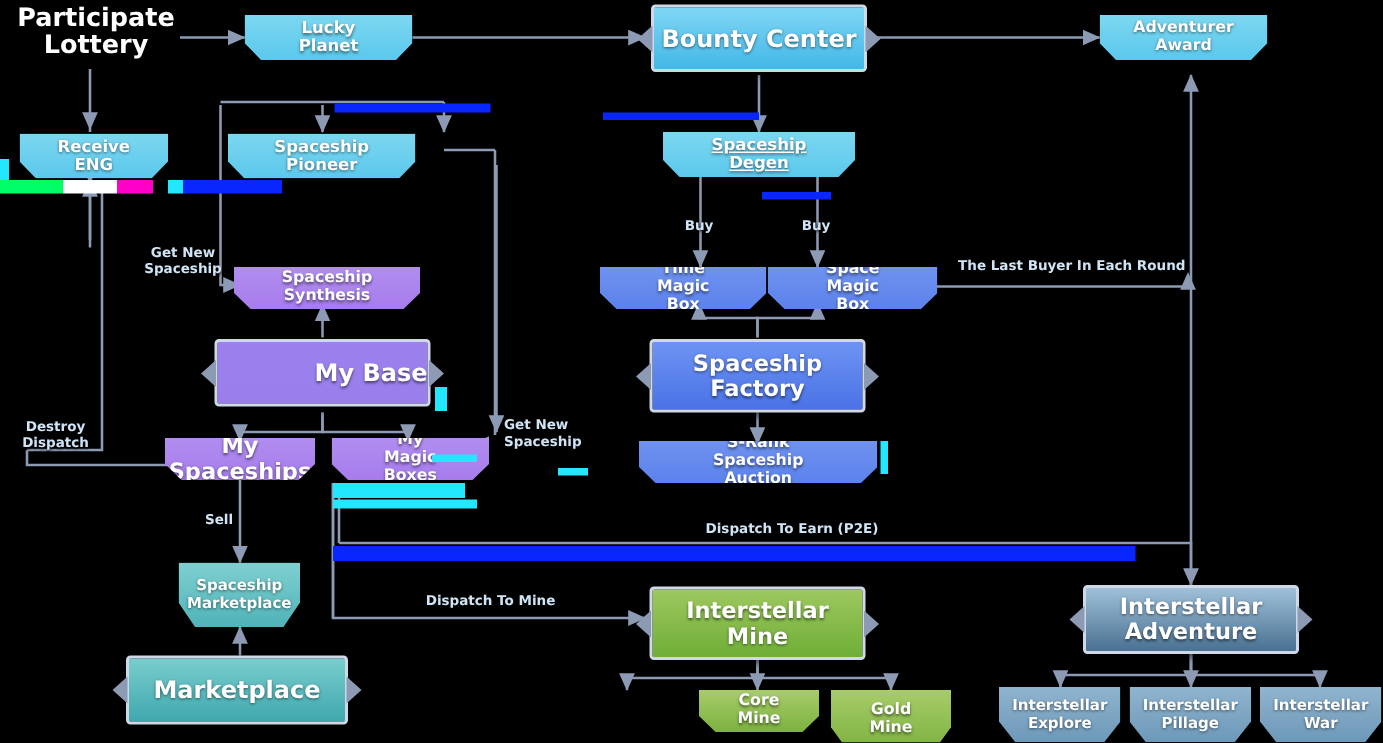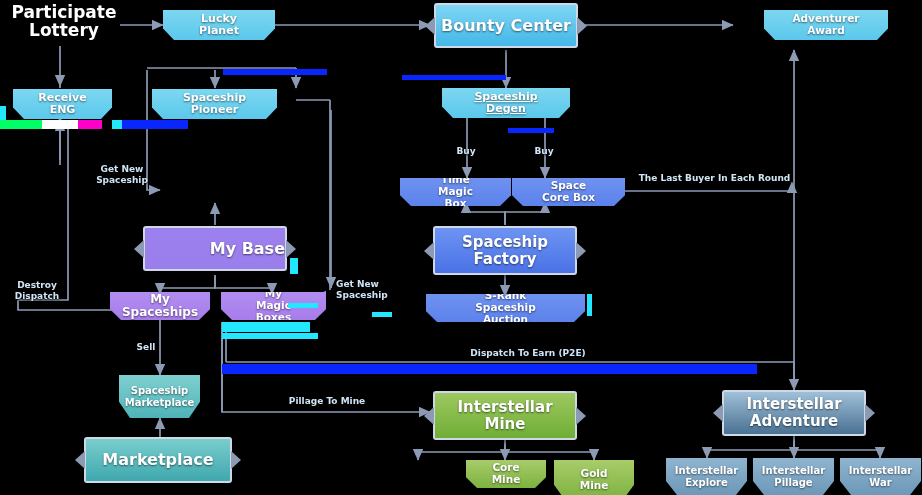--- a/index.html
+++ b/index.html
@@ -148,55 +148,58 @@
   </svg>
 
   <div class="node banner c-cyan" style="left:163px;top:10px;width:112px;height:30px;font-size:11px;">
     <span>Lucky Planet</span>
   </div>
 
   <div class="node hub c-cyan-h" style="left:434px;top:3px;width:144px;height:45px;font-size:16px;">
     <span>Bounty Center</span>
   </div>
 
-  <div class="node banner c-cyan" style="left:764px;top:10px;width:124px;height:30px;font-size:10.5px;">
+  <div class="node banner c-cyan" style="left:733px;top:10px;width:112px;height:30px;font-size:10.5px;">
     <span>Adventurer Award</span>
   </div>
 
   <div class="node banner c-cyan" style="left:13px;top:89px;width:99px;height:30px;font-size:11px;">
     <span>Receive ENG</span>
   </div>
 
   <div class="node banner c-cyan" style="left:152px;top:89px;width:125px;height:30px;font-size:11px;">
     <span>Spaceship Pioneer</span>
   </div>
 
   <div class="node banner c-cyan" style="left:442px;top:88px;width:128px;height:30px;font-size:11px;text-decoration:underline;">
     <span>Spaceship Degen</span>
   </div>
 
+  <div class="node banner c-purple" style="left:156px;top:178px;width:124px;height:28px;font-size:10.5px;">
+    <span>Spaceship Synthesis</span>
+  </div>
 
   <div class="node banner c-blue" style="left:400px;top:178px;width:111px;height:28px;font-size:10.5px;">
     <span>Time Magic Box</span>
   </div>
 
   <div class="node banner c-blue" style="left:512px;top:178px;width:113px;height:28px;font-size:10.5px;">
-    <span>Space Core Box</span>
+    <span>Space Magic Box</span>
   </div>
 
   <div class="node hub c-purple-h" style="left:143px;top:226px;width:144px;height:45px;font-size:16px;justify-content:flex-end;">
     <span>My Base</span>
   </div>
 
   <div class="node hub c-blue-h" style="left:433px;top:226px;width:144px;height:49px;font-size:15px;white-space:pre-line;">
     <span>Spaceship
 Factory</span>
   </div>
 
-  <div class="node banner c-purple" style="left:110px;top:292px;width:100px;height:28px;font-size:12px;">
+  <div class="node banner c-purple" style="left:110px;top:292px;width:100px;height:28px;font-size:15px;">
     <span>My Spaceships</span>
   </div>
 
   <div class="node banner c-purple" style="left:221px;top:292px;width:105px;height:28px;font-size:10.5px;">
     <span>My Magic Boxes</span>
   </div>
 
   <div class="node banner c-blue" style="left:426px;top:294px;width:159px;height:28px;font-size:10.5px;">
     <span>S-Rank Spaceship Auction</span>
   </div>
@@ -262,21 +265,21 @@
   <div class="elabel" style="left:440px;top:146px;width:52px;">Buy</div>
 
   <div class="elabel" style="left:518px;top:146px;width:52px;">Buy</div>
 
   <div class="elabel" style="left:632px;top:173px;width:165px;">The Last Buyer In Each Round</div>
 
   <div class="elabel" style="left:124px;top:342px;width:44px;">Sell</div>
 
   <div class="elabel" style="left:438px;top:348px;width:180px;">Dispatch To Earn (P2E)</div>
 
-  <div class="elabel" style="left:262px;top:396px;width:130px;">Pillage To Mine</div>
+  <div class="elabel" style="left:262px;top:396px;width:130px;">Dispatch To Mine</div>
 
   <div class="artifact" style="left:0px;top:120px;width:42px;height:9px;background:#00ff66;"></div>
   <div class="artifact" style="left:42px;top:120px;width:36px;height:9px;background:#ffffff;"></div>
   <div class="artifact" style="left:78px;top:120px;width:24px;height:9px;background:#ff00c8;"></div>
   <div class="artifact" style="left:112px;top:120px;width:10px;height:9px;background:#22e7ff;"></div>
   <div class="artifact" style="left:122px;top:120px;width:66px;height:9px;background:#0a26ff;"></div>
   <div class="artifact" style="left:0px;top:106px;width:6px;height:14px;background:#22e7ff;"></div>
   <div class="artifact" style="left:223px;top:69px;width:104px;height:6px;background:#0a26ff;"></div>
   <div class="artifact" style="left:402px;top:75px;width:104px;height:5px;background:#0a26ff;"></div>
   <div class="artifact" style="left:508px;top:128px;width:46px;height:5px;background:#0a26ff;"></div>

